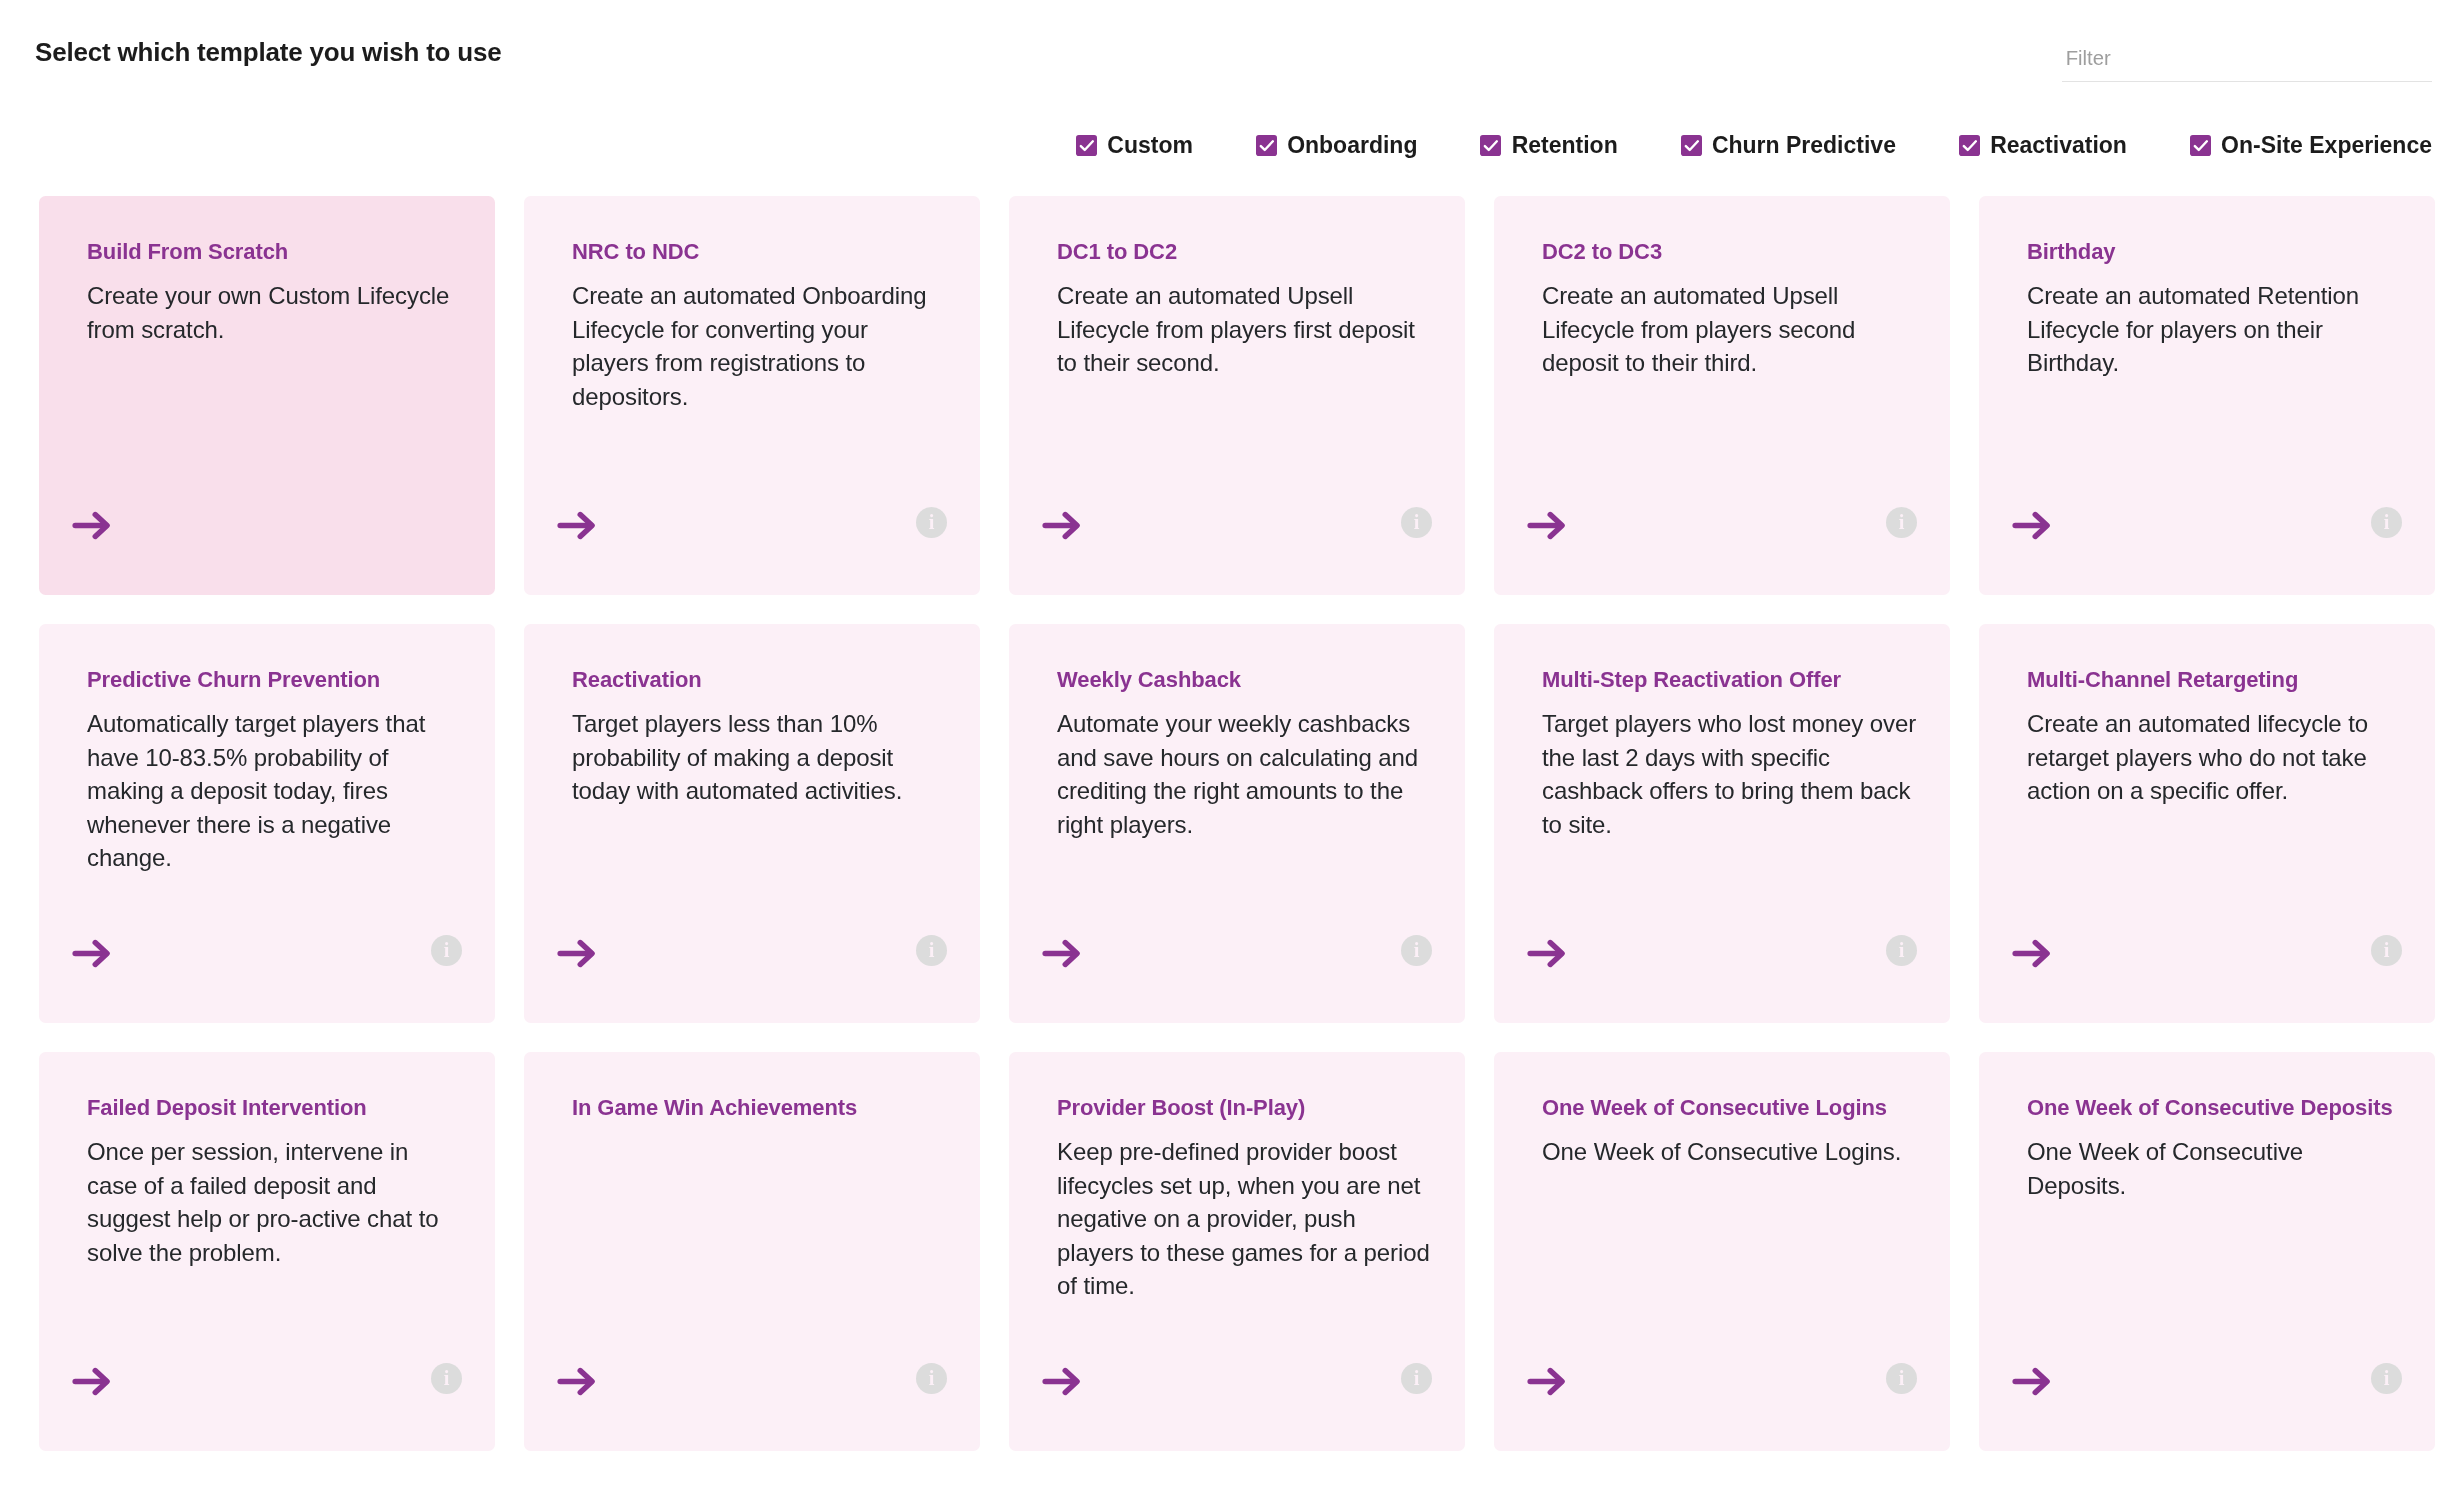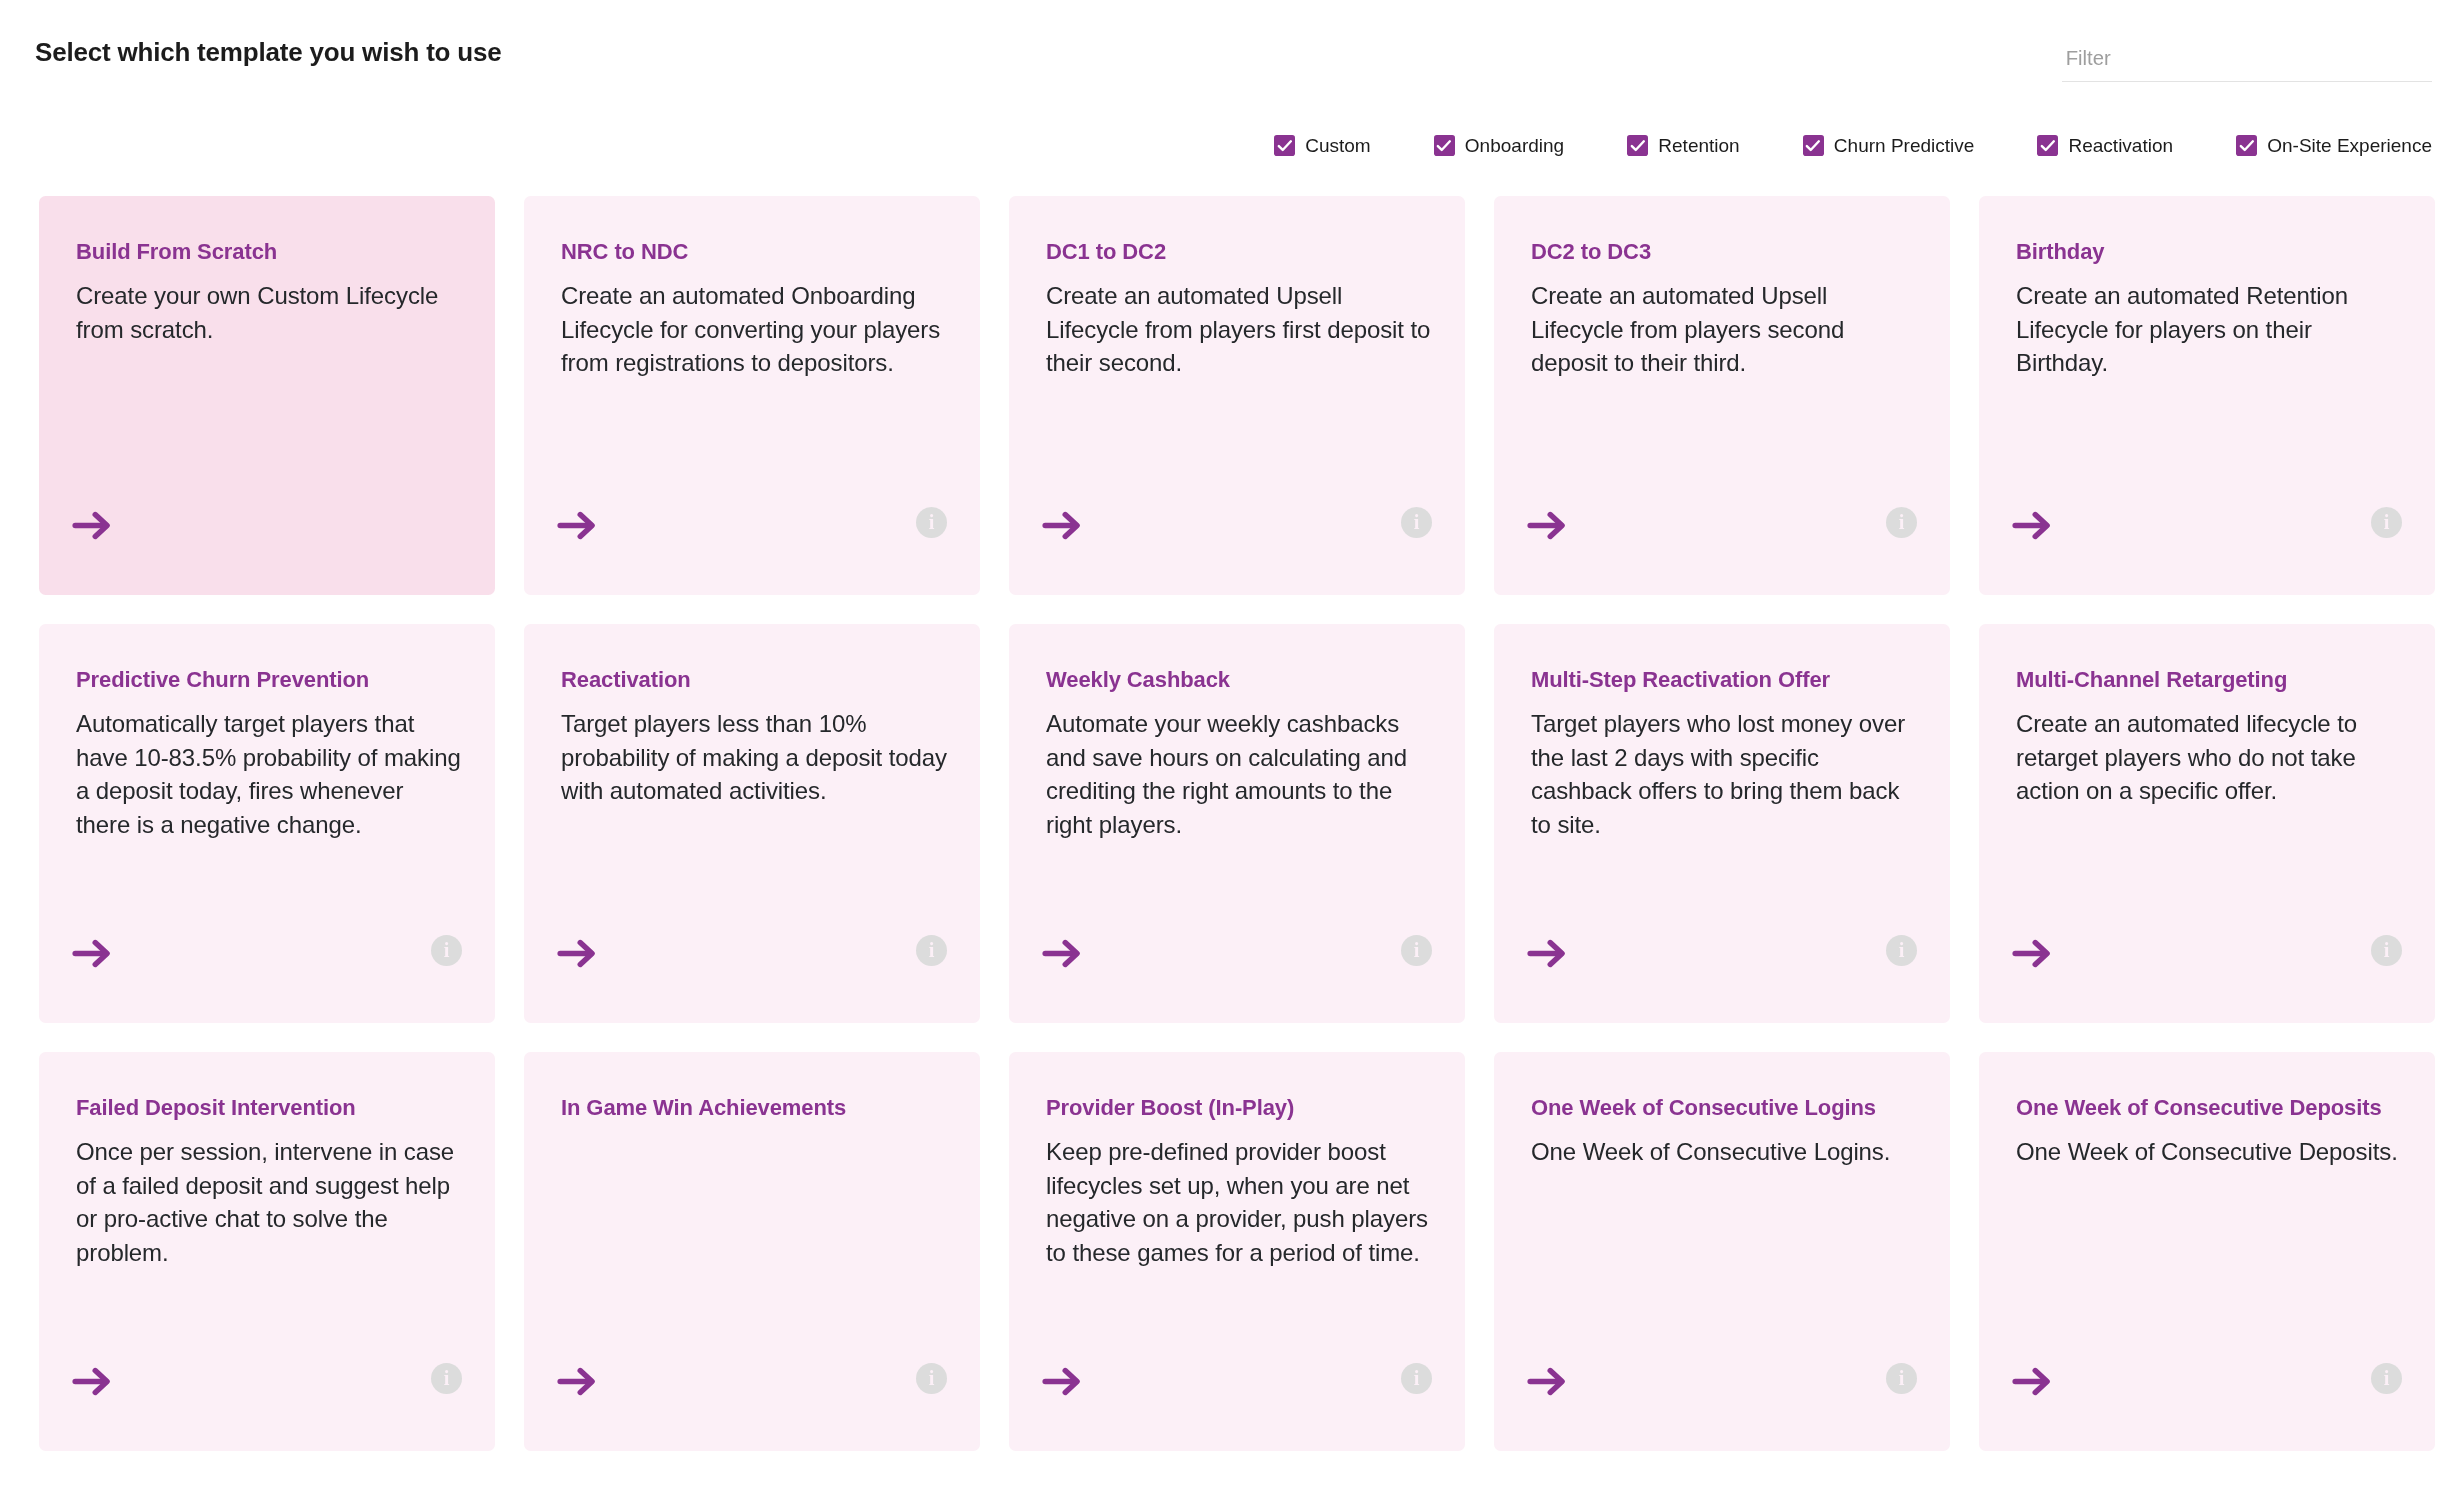--- a/index.html
+++ b/index.html
@@ -86,43 +86,44 @@
     width: 21px;
     height: 21px;
     border-radius: 2.8px;
     background: #8a3391;
     position: relative;
     flex: 0 0 auto;
   }
   .cb svg { position: absolute; left: 2.8px; top: 3.7px; }
 
   .filter-label {
-    font-size: 19px;
+    font-size: 23px;
     color: #1c1c1c;
     white-space: nowrap;
+    font-weight: bold;
   }
 
   
   .grid {
     position: absolute;
     left: 39px;
     top: 196px;
     width: 2395px;
     display: grid;
     grid-template-columns: repeat(5, 456px);
     grid-auto-rows: 399px;
     column-gap: 29px;
     row-gap: 29px;
   }
 
   .card {
     position: relative;
     background: #fcf0f7;
     border-radius: 6.5px;
-    padding: 41px 33px 0 37px;
+    padding: 41px 33px 0 48px;
     overflow: hidden;
     cursor: pointer;
   }
 
   .card.selected { background: #f9dfeb; }
 
   .card-title {
     color: #8a3391;
     font-size: 22px;
     font-weight: bold;

